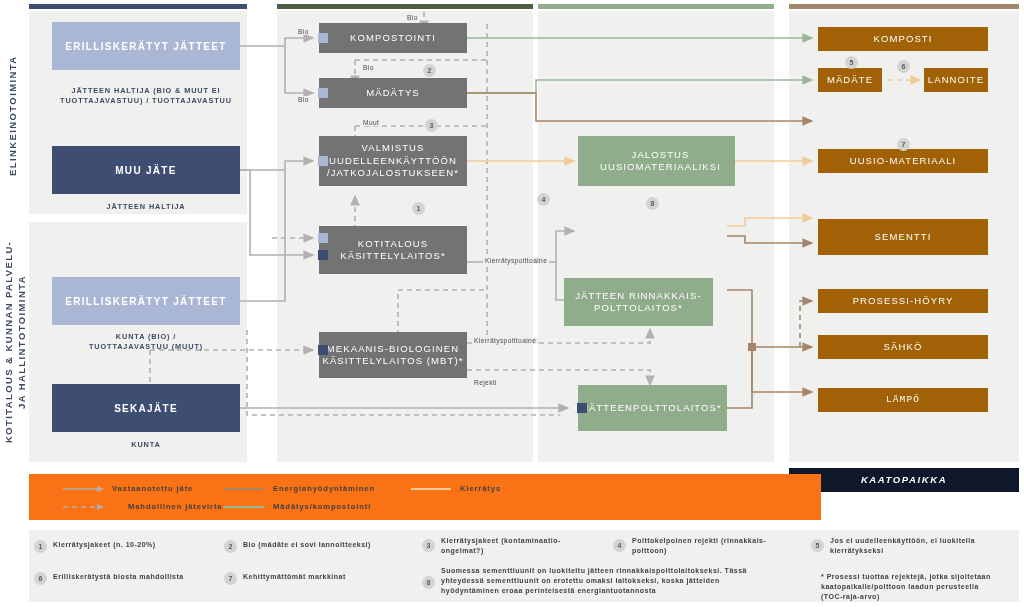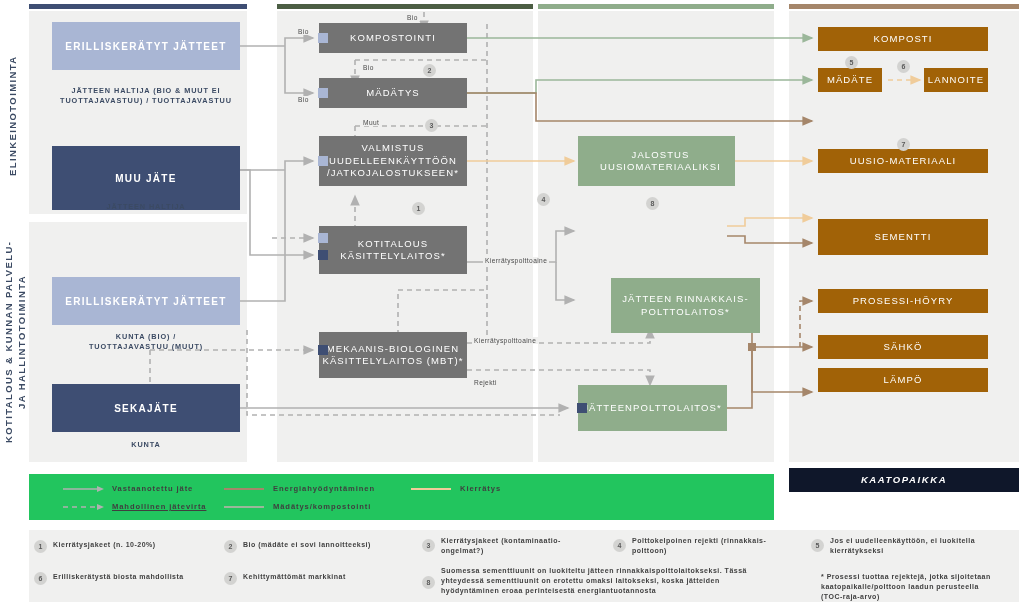--- a/index.html
+++ b/index.html
@@ -64,21 +64,21 @@
   }
 
   
   .numdot{
     position:absolute;width:13px;height:13px;border-radius:50%;
     background:#d3d3d1;color:#5a5a5a;font-size:7px;font-weight:bold;
     display:flex;align-items:center;justify-content:center;
   }
 
   
-  .legendbox{position:absolute;background:#22c55e;}
+  .legendbox{position:absolute;background:#f97316;padding-left:47px;}
   .legrow{position:absolute;display:flex;align-items:center;}
   .legtxt{font-size:7.6px;font-weight:bold;letter-spacing:.9px;color:#3f3f3f;white-space:nowrap;}
 
   
   .notesbox{position:absolute;background:#f0f0ef;}
   .note{position:absolute;display:flex;align-items:flex-start;}
   .note .numdot{position:relative;flex:0 0 auto;margin-right:6px;}
   .notetxt{font-size:7px;font-weight:bold;letter-spacing:.5px;line-height:10px;color:#3f3f3f;white-space:pre-line;}
   .starnote{position:absolute;font-size:7px;font-weight:bold;letter-spacing:.5px;line-height:10px;color:#3f3f3f;white-space:pre-line;}
 
@@ -183,21 +183,21 @@
       <path d="M888,80 L920,80" stroke="#f0cc9a" stroke-dasharray="5,4" marker-end="url(#ah-tan)"></path>
     </g>
 
     <rect x="748" y="343" width="8" height="8" fill="#a5866a"></rect>
   </svg>
 
   <div class="srcbox light" style="left:52px;top:22px;width:188px;height:48px;">ERILLISKERÄTYT JÄTTEET</div>
   <div class="srccap" style="left:42px;top:86px;width:208px;">JÄTTEEN HALTIJA (BIO &amp; MUUT EI
 TUOTTAJAVASTUU) / TUOTTAJAVASTUU</div>
 
-  <div class="srcbox dark" style="left:52px;top:146px;width:188px;height:64px;">MUU JÄTE</div>
+  <div class="srcbox dark" style="left:52px;top:146px;width:188px;height:48px;">MUU JÄTE</div>
   <div class="srccap" style="left:42px;top:202px;width:208px;">JÄTTEEN HALTIJA</div>
 
   <div class="srcbox light" style="left:52px;top:277px;width:188px;height:48px;">ERILLISKERÄTYT JÄTTEET</div>
   <div class="srccap" style="left:42px;top:332px;width:208px;">KUNTA (BIO) /
 TUOTTAJAVASTUU (MUUT)</div>
 
   <div class="srcbox dark" style="left:52px;top:384px;width:188px;height:48px;">SEKAJÄTE</div>
   <div class="srccap" style="left:42px;top:440px;width:208px;">KUNTA</div>
 
   <div class="pbox dgreen" style="left:319px;top:23px;width:148px;height:30px;">KOMPOSTOINTI</div>
@@ -217,41 +217,41 @@
   <div class="port dark" style="left:318px;top:250px;"></div>
 
   <div class="pbox dgreen" style="left:319px;top:332px;width:148px;height:46px;">MEKAANIS-BIOLOGINEN
 KÄSITTELYLAITOS (MBT)*</div>
   <div class="port dark" style="left:318px;top:345px;"></div>
 
   <div class="pbox lgreen" style="left:578px;top:136px;width:149px;height:50px;padding-left:8px;">JALOSTUS
 UUSIOMATERIAALIKSI</div>
 
 
-  <div class="pbox lgreen" style="left:611px;top:278px;width:149px;height:55px;">JÄTTEEN RINNAKKAIS-
+  <div class="pbox lgreen" style="left:564px;top:278px;width:149px;height:48px;">JÄTTEEN RINNAKKAIS-
 POLTTOLAITOS*</div>
 
   <div class="pbox lgreen" style="left:578px;top:385px;width:149px;height:46px;">JÄTTEENPOLTTOLAITOS*</div>
   <div class="port dark" style="left:577px;top:403px;"></div>
 
   <div class="pbox brown" style="left:818px;top:27px;width:170px;height:24px;">KOMPOSTI</div>
 
   <div class="pbox brown" style="left:818px;top:68px;width:64px;height:24px;">MÄDÄTE</div>
   <div class="pbox brown" style="left:924px;top:68px;width:64px;height:24px;">LANNOITE</div>
 
 
   <div class="pbox brown" style="left:818px;top:149px;width:170px;height:24px;">UUSIO-MATERIAALI</div>
 
   <div class="pbox brown" style="left:818px;top:219px;width:170px;height:36px;">SEMENTTI</div>
 
   <div class="pbox brown" style="left:818px;top:289px;width:170px;height:24px;">PROSESSI-HÖYRY</div>
 
   <div class="pbox brown" style="left:818px;top:335px;width:170px;height:24px;">SÄHKÖ</div>
 
-  <div class="pbox brown" style="left:818px;top:368px;width:170px;height:24px;">LÄMPÖ</div>
+  <div class="pbox brown" style="left:818px;top:388px;width:170px;height:24px;font-family:Liberation Mono, monospace;">LÄMPÖ</div>
 
   <div class="pbox orange" style="left:789px;top:468px;width:230px;height:24px;letter-spacing:1.6px;">KAATOPAIKKA</div>
 
   <div class="elabel" style="left:296px;top:28px;">Bio</div>
   <div class="elabel" style="left:405px;top:14px;">Bio</div>
   <div class="elabel" style="left:296px;top:96px;">Bio</div>
   <div class="elabel" style="left:361px;top:64px;">Bio</div>
   <div class="elabel" style="left:361px;top:119px;">Muut</div>
   <div class="elabel" style="left:483px;top:257px;">Kierrätyspolttoaine</div>
   <div class="elabel" style="left:472px;top:337px;">Kierrätyspolttoaine</div>
@@ -288,21 +288,21 @@
         <line x1="0" y1="4" x2="40" y2="4" stroke="#f0cc9a" stroke-width="2"></line>
       </svg>
       <span class="legtxt" style="margin-left:7px;">Kierrätys</span>
     </div>
 
     <div class="legrow" style="left:34px;top:28px;">
       <svg width="42" height="8">
         <line x1="0" y1="4" x2="34" y2="4" stroke="#b1b1b1" stroke-width="1.6" stroke-dasharray="5,4"></line>
         <path d="M34,1 L41,4 L34,7 z" fill="#b1b1b1"></path>
       </svg>
-      <span class="legtxt" style="margin-left:7px;text-decoration:underline;">Mahdollinen jätevirta</span>
+      <span class="legtxt" style="margin-left:23px;">Mahdollinen jätevirta</span>
     </div>
 
     <div class="legrow" style="left:195px;top:28px;">
       <svg width="42" height="8">
         <line x1="0" y1="4" x2="40" y2="4" stroke="#9bb79a" stroke-width="2"></line>
       </svg>
       <span class="legtxt" style="margin-left:7px;">Mädätys/kompostointi</span>
     </div>
   </div>
 

